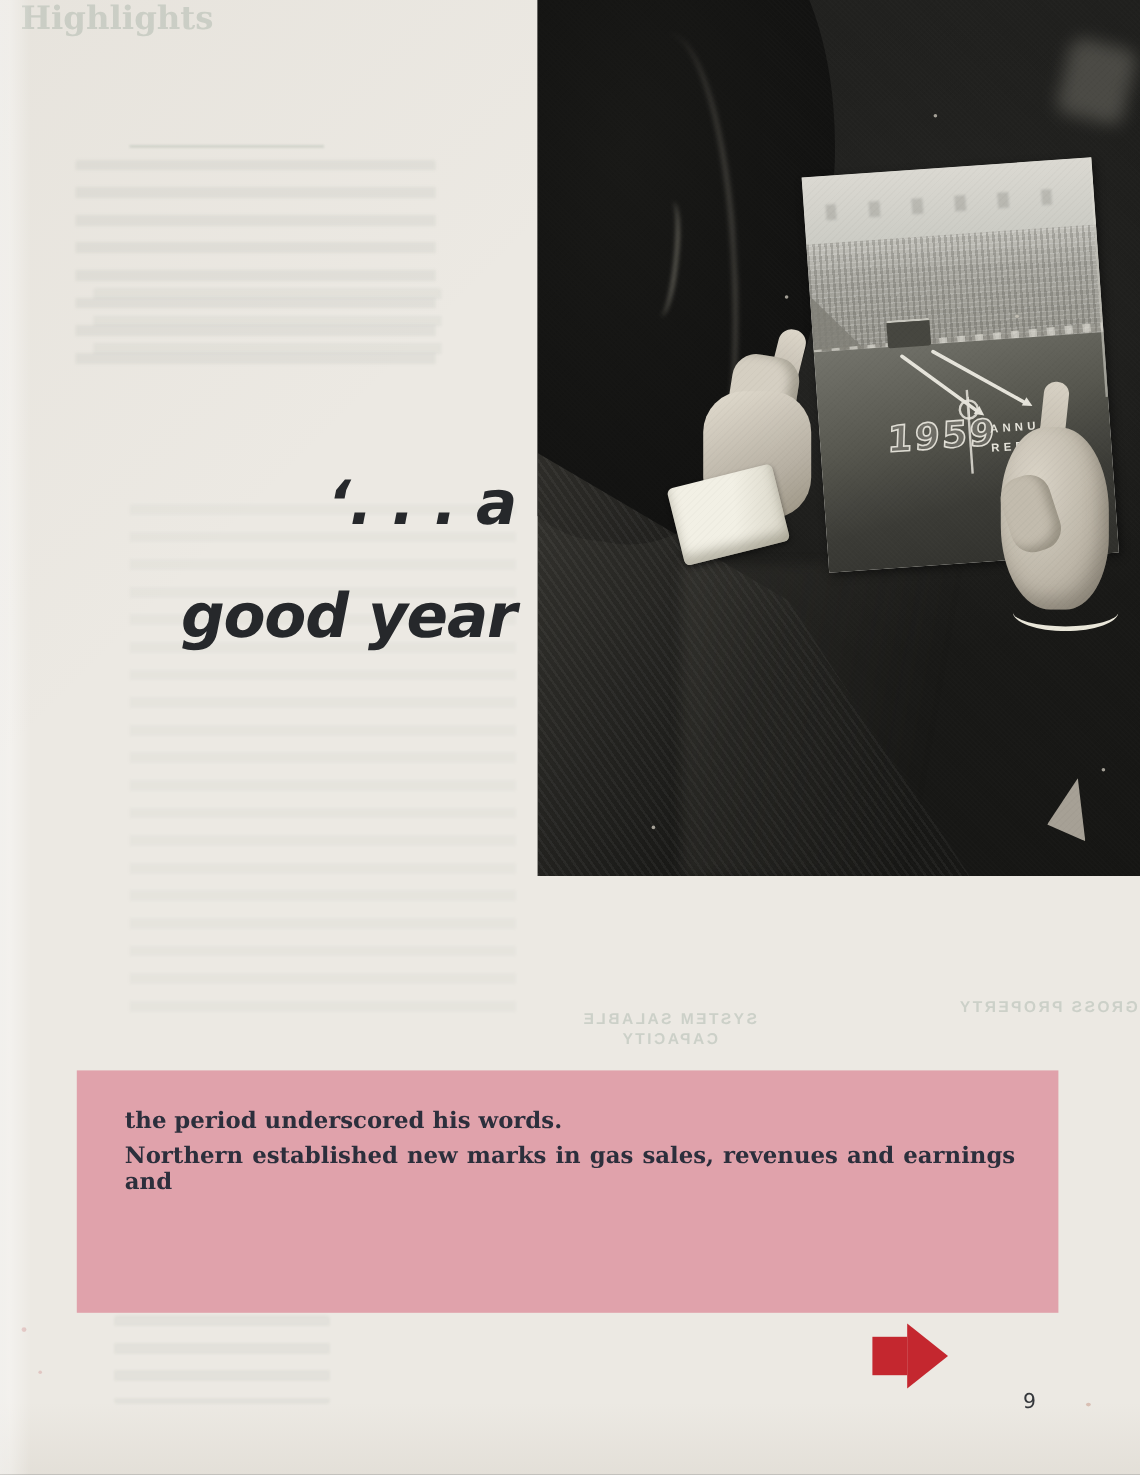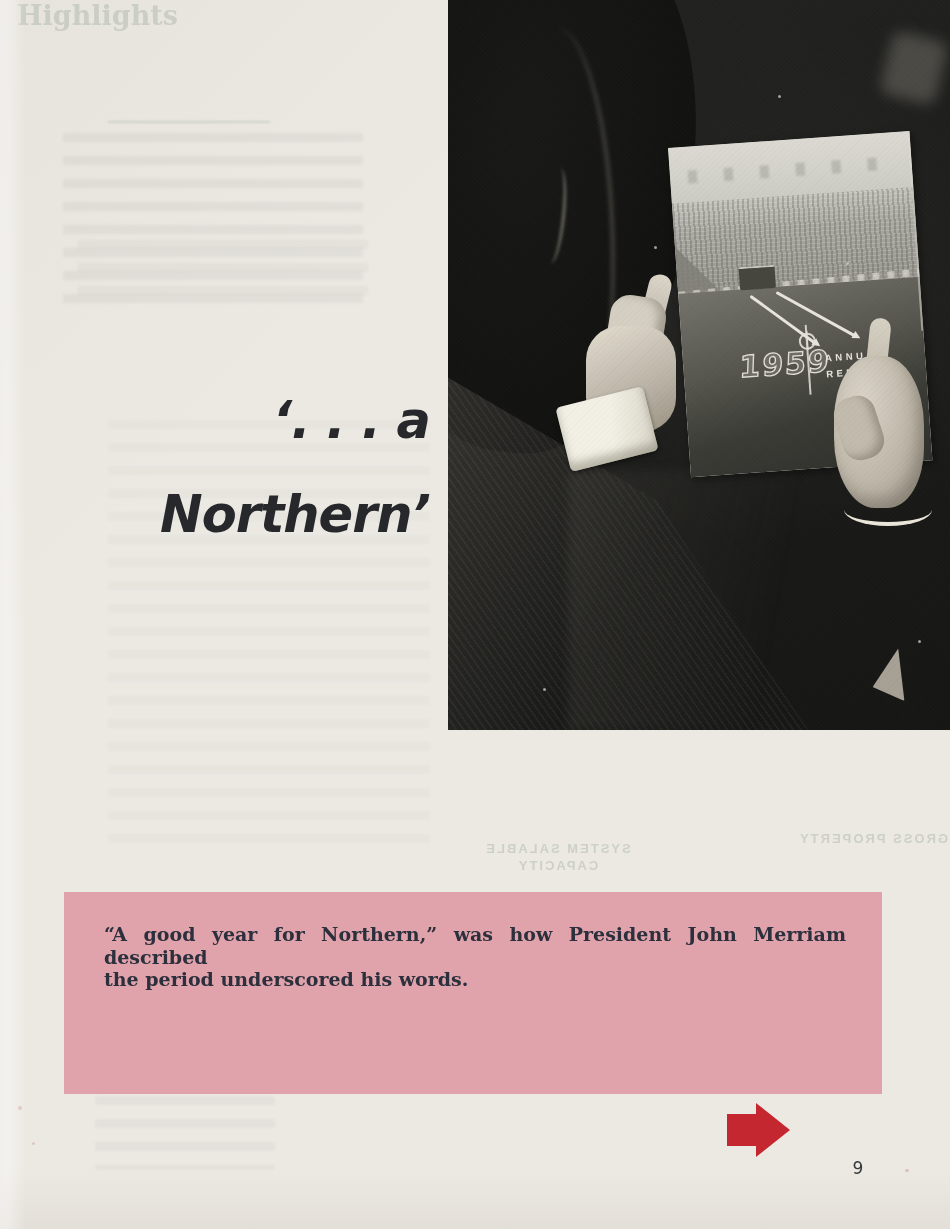--- a/index.html
+++ b/index.html
@@ -202,26 +202,26 @@
     <div class="dust" style="left:95px;top:688px;"></div>
     <div class="dust" style="left:206px;top:246px;"></div>
     <div class="dust" style="left:330px;top:95px;"></div>
     <div class="dust" style="left:470px;top:640px;"></div>
     <div class="dust" style="left:398px;top:262px;"></div>
     <div class="grain"></div>
   </div>
 
   <div class="headline">
     <div>‘. . . a</div>
-    <div>Northern’</div>
+    <div>good year</div>
   </div>
 
   <div class="callout">
-    <div class="cl">“A good year for Northern,” was how President John Merriam described</div>
     <div class="cl end">the period underscored his words.</div>
+    <div class="cl">Northern established new marks in gas sales, revenues and earnings and</div>
   </div>
 
   <div class="fwd-arrow">
     <div class="fwd-tail"></div>
     <div class="fwd-head"></div>
   </div>
 
   <div class="page-number">9</div>
 
   <div class="speck" style="left:18px;top:1106px;width:4px;height:4px;background:rgba(200,120,120,.35);z-index:1;"></div>

